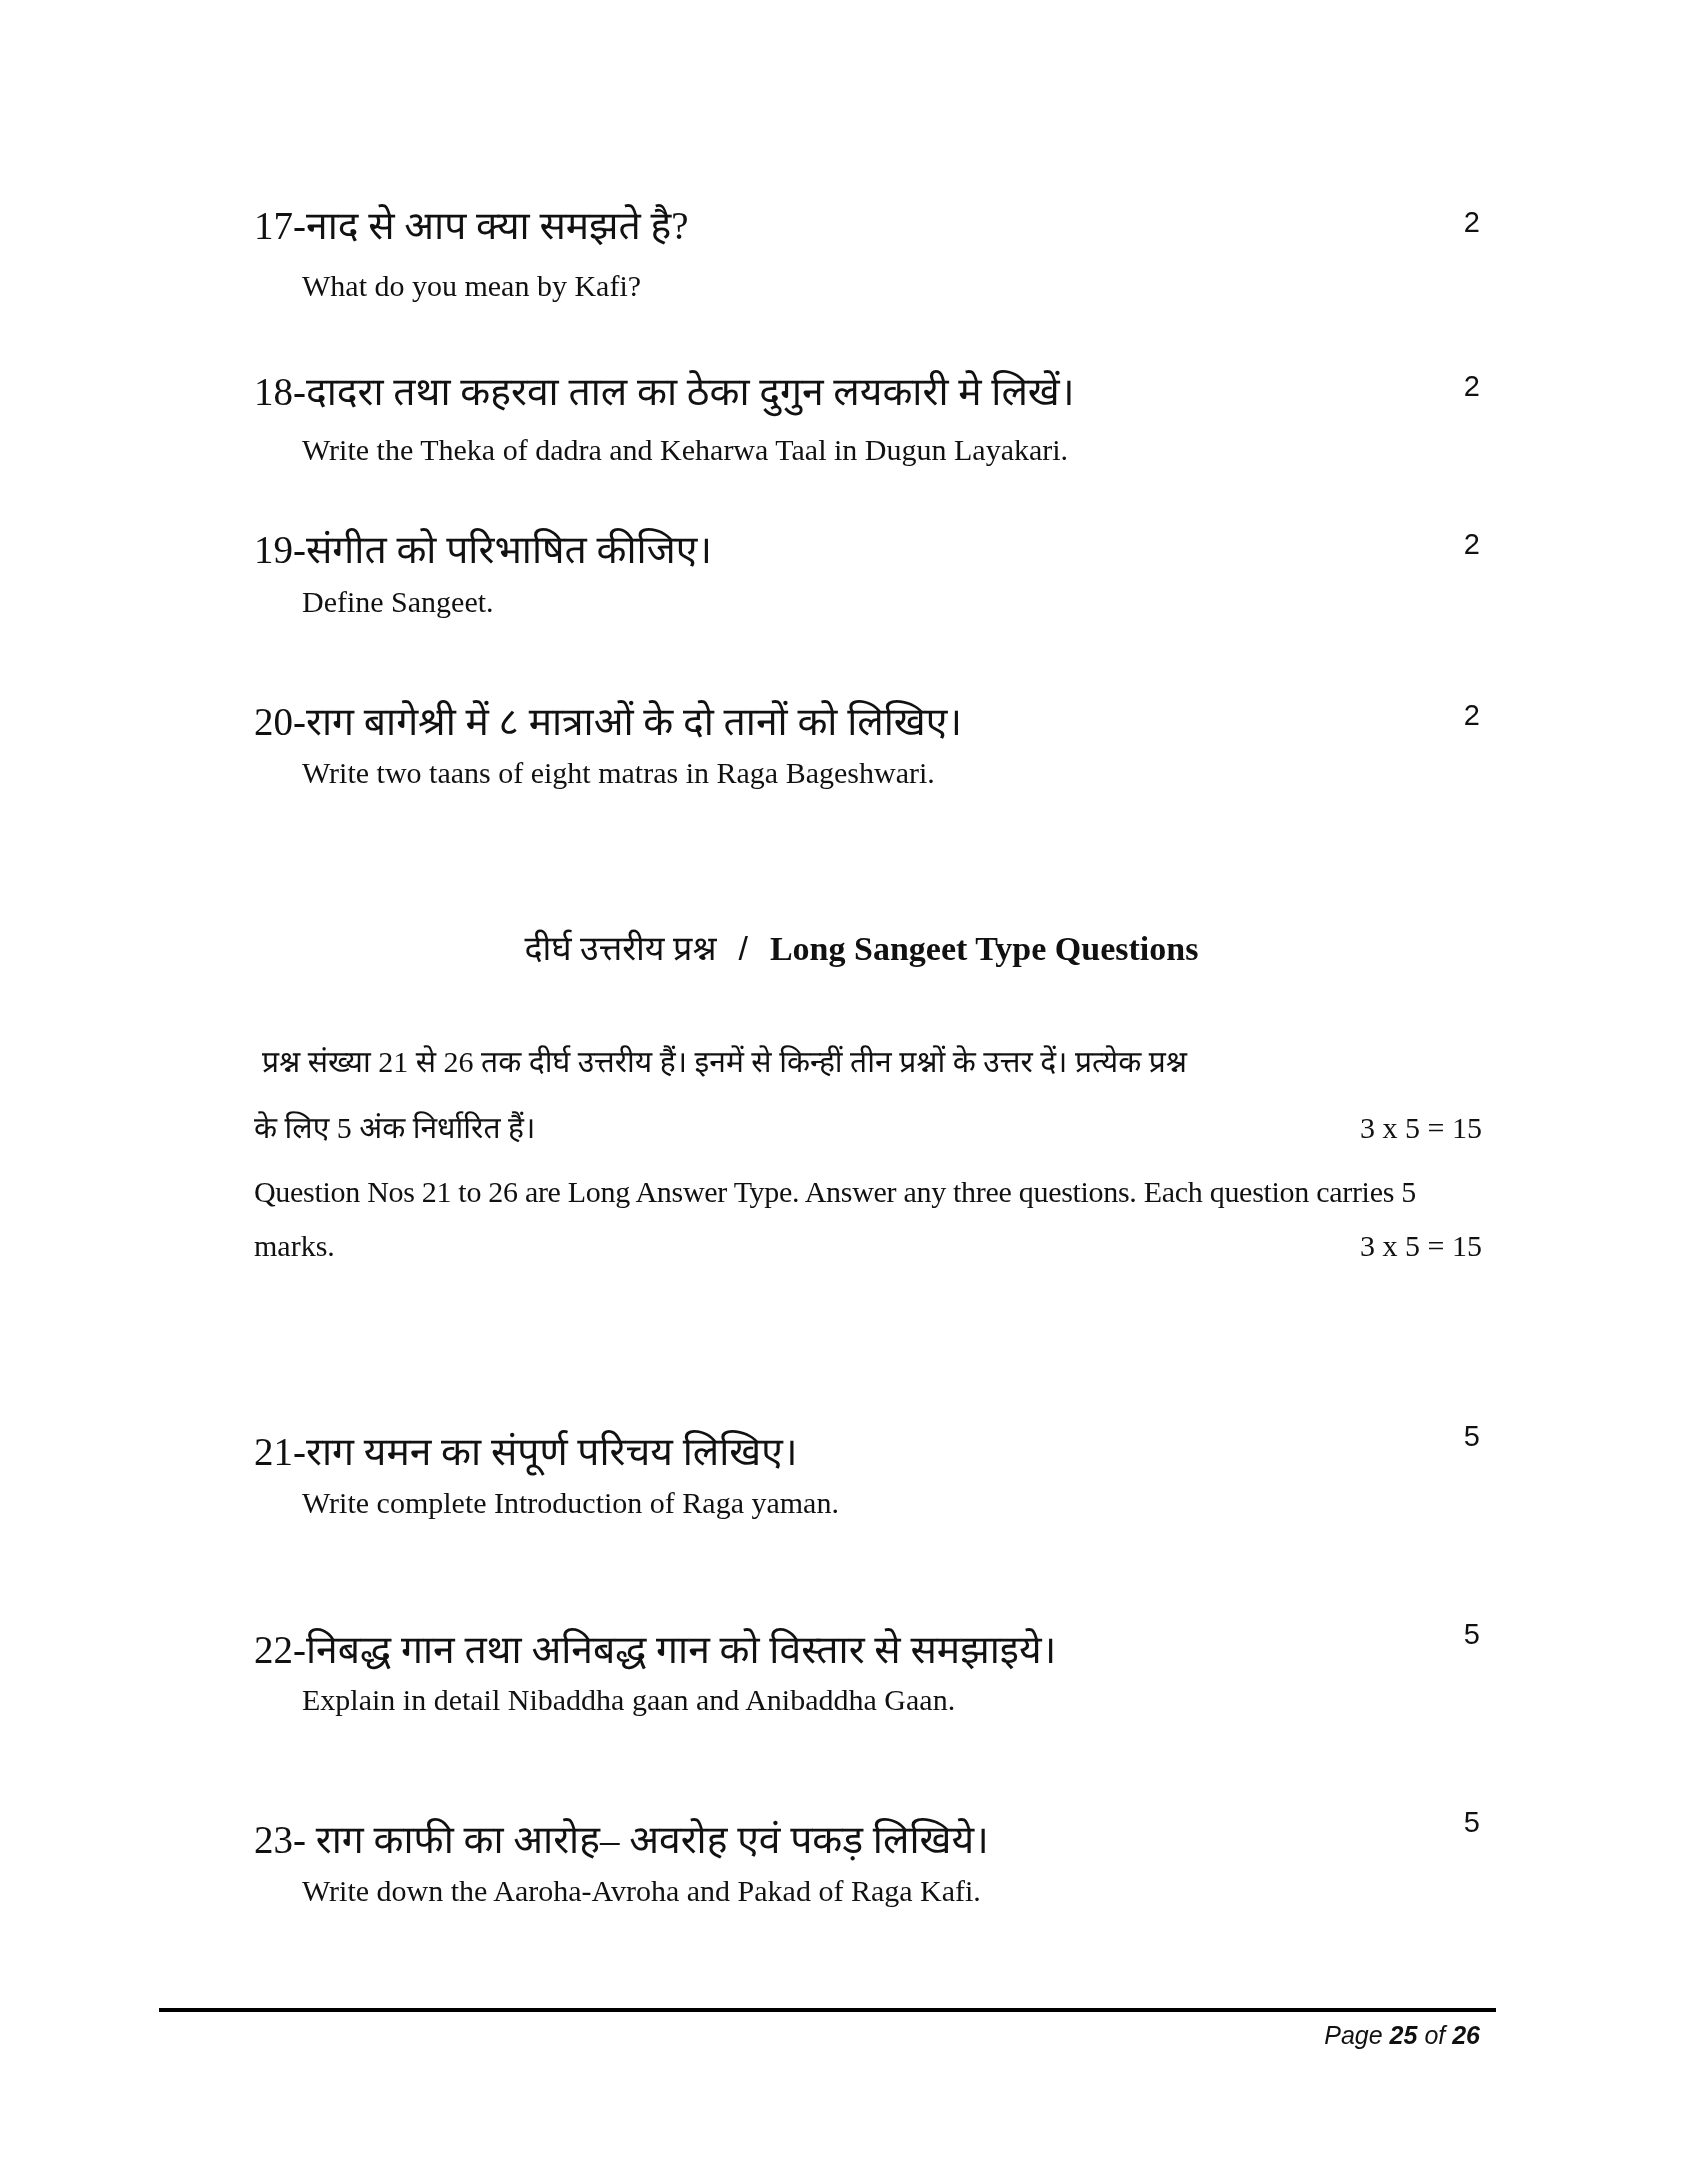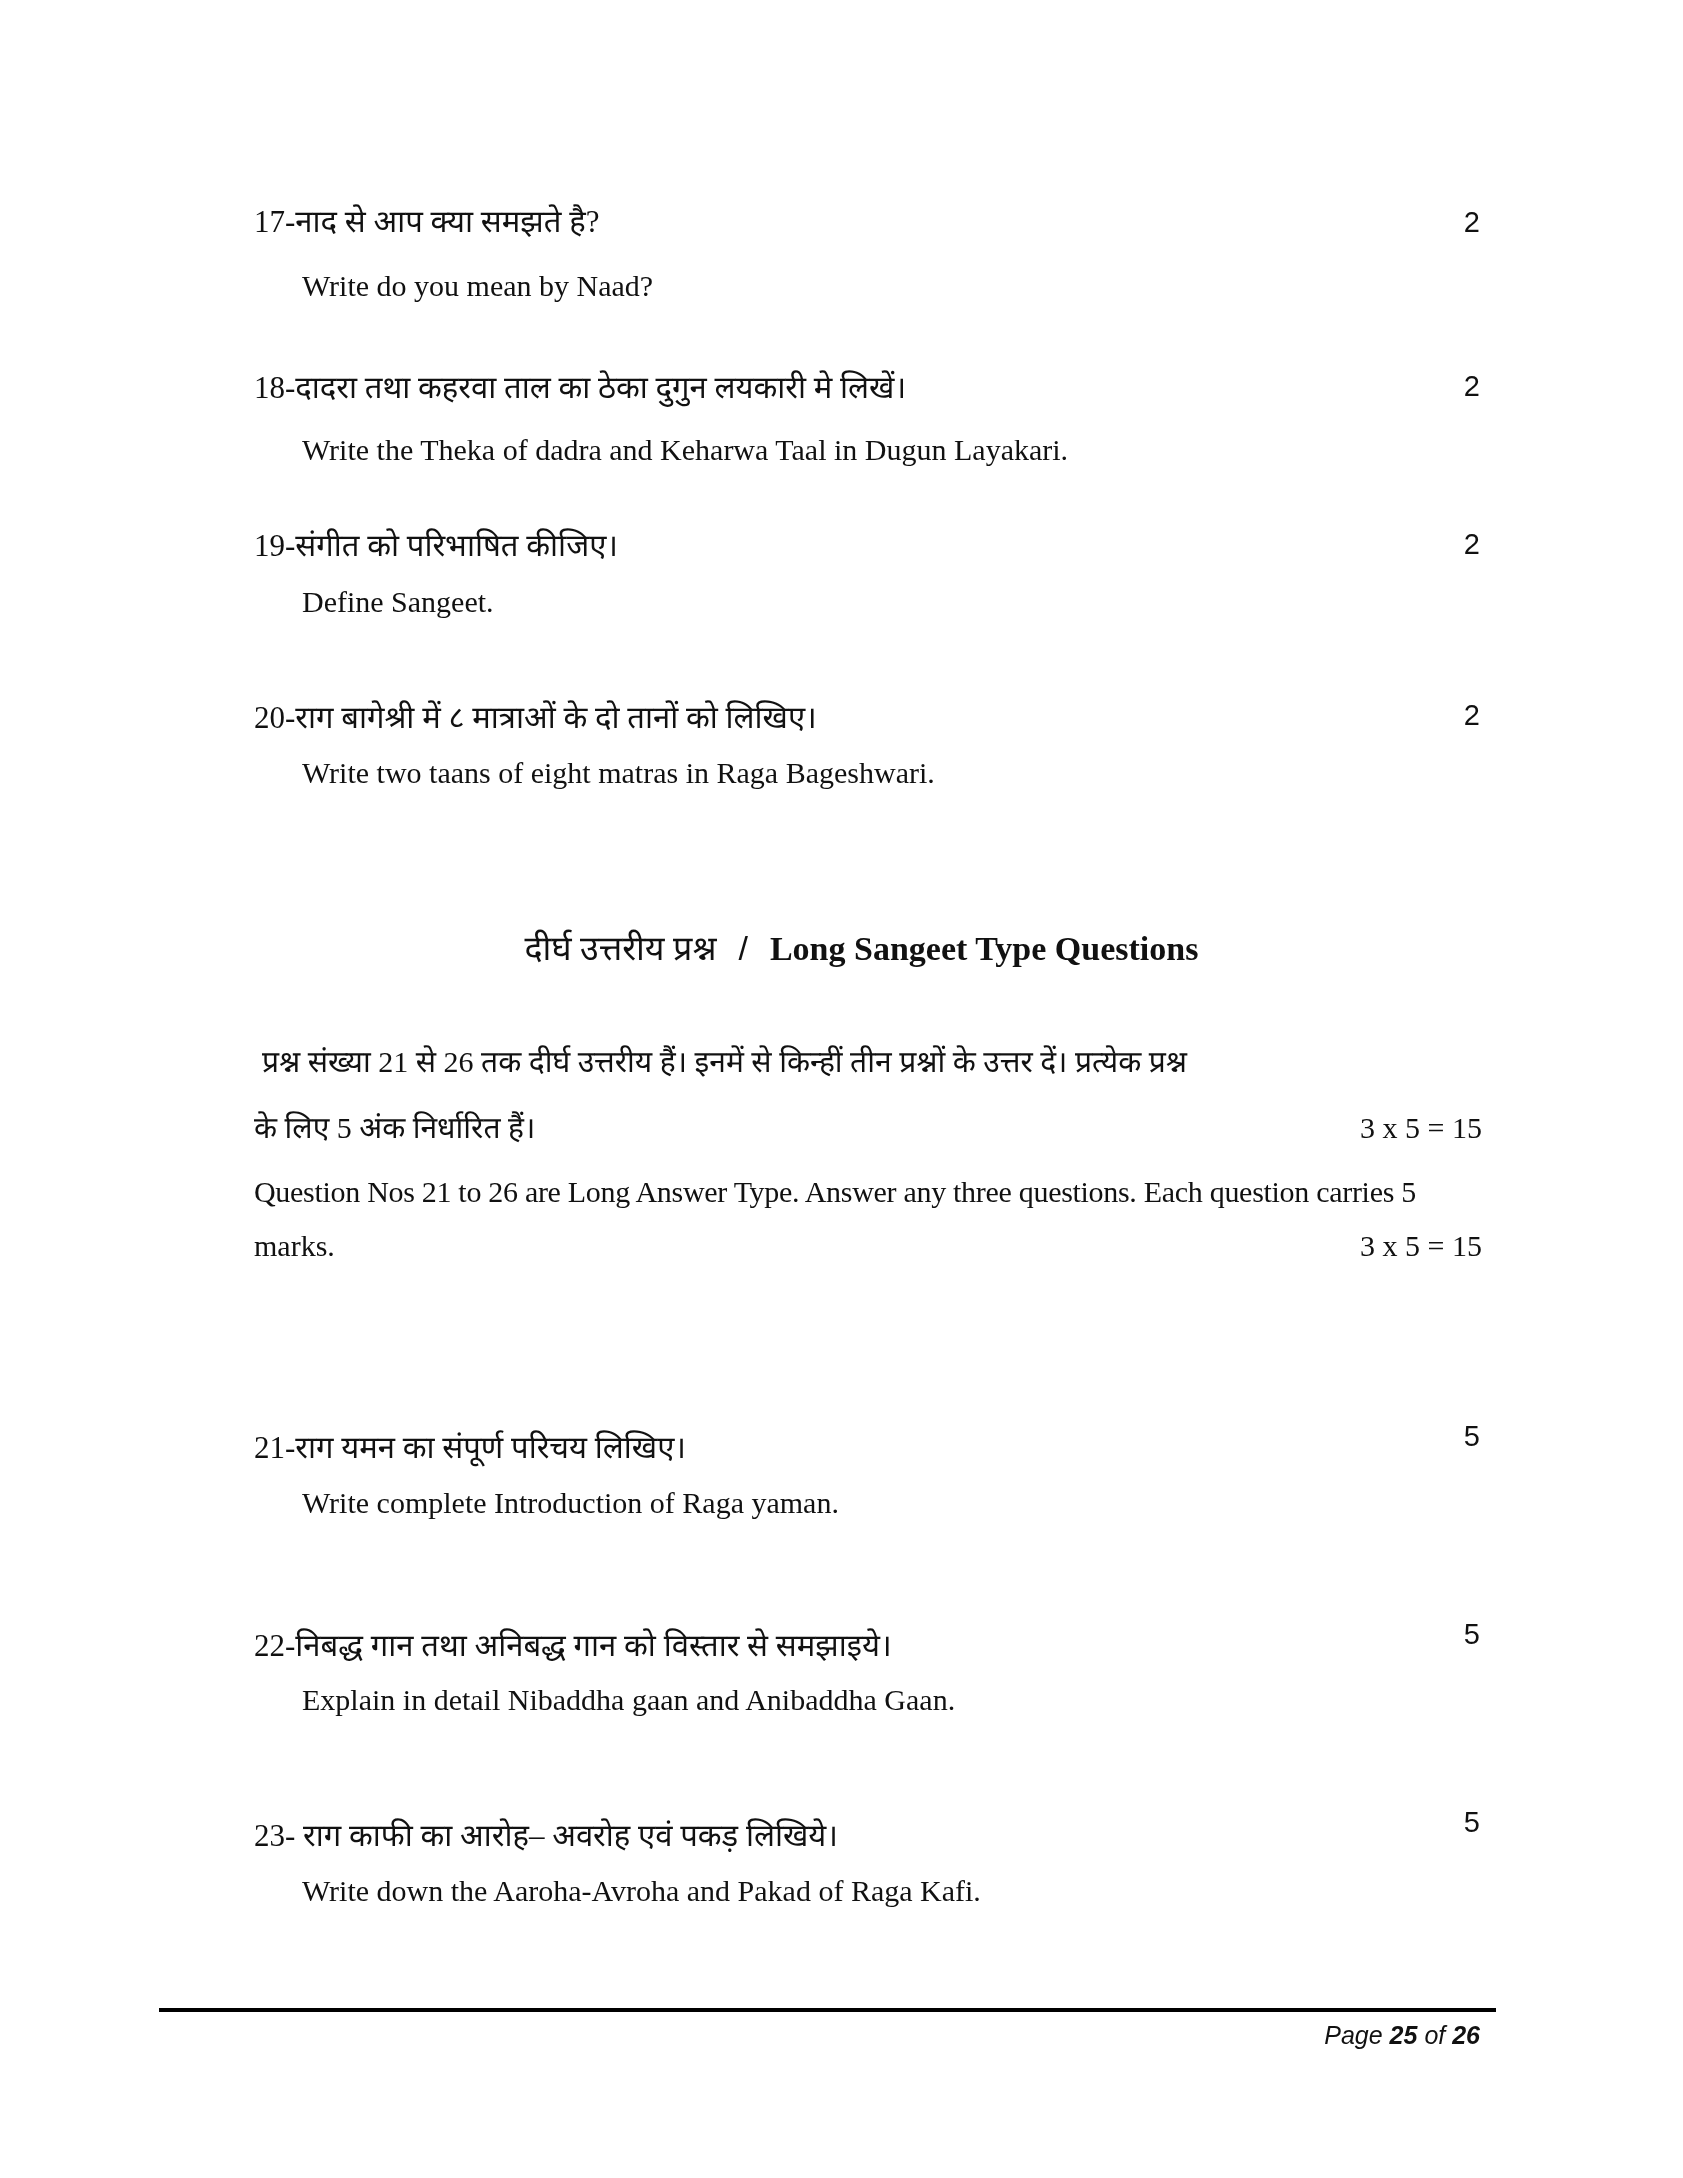--- a/index.html
+++ b/index.html
@@ -1,36 +1,36 @@
 <!DOCTYPE html>
 <html><head>
 <meta charset="utf-8">
 <style>
   html, body { margin:0; padding:0; }
   body { width:1683px; height:2178px; background:#ffffff; position:relative; overflow:hidden; color:#111; }
   .line { position:absolute; white-space:nowrap; line-height:1; }
-  .hi { font-family:"Liberation Serif","DejaVu Serif",serif; font-size:31px; left:254px; }
+  .hi { font-family:"Liberation Serif","DejaVu Serif",serif; font-size:39px; left:254px; }
   .en { font-family:"Liberation Serif","DejaVu Serif",serif; font-size:30px; left:302px; }
   .mark { font-family:"Liberation Sans","DejaVu Sans",sans-serif; font-size:29px; right:203px; }
   .heading { font-family:"Liberation Serif","DejaVu Serif",serif; font-size:34px; left:0; width:1723px; text-align:center; }
   .heading .hi-part { font-weight:normal; }
   .heading .sep { margin:0 22px; font-family:"Liberation Sans",sans-serif; }
   .heading .en-part { font-weight:bold; }
   .instr { font-family:"Liberation Serif","DejaVu Serif",serif; font-size:30px; left:254px; width:1228px; }
   .instr-right { position:absolute; right:0; }
   .rule { position:absolute; left:159px; top:2008px; width:1337px; height:4px; background:#000; }
   .footer { position:absolute; right:203px; top:2021px; font-family:"Liberation Sans","DejaVu Sans",sans-serif; font-size:25px;font-style:italic; }
   .footer b { font-weight:bold; }
 </style>
 </head>
 <body>
 
 <div class="line hi" style="top:206px;"><span>17-</span><span>नाद से आप क्या समझते है?</span></div>
 <div class="line mark" style="top:208px;">2</div>
-<div class="line en" style="top:271px;">Write do you mean by Naad?</div>
+<div class="line en" style="top:271px;">What do you mean by Kafi?</div>
 
 <div class="line hi" style="top:372px;"><span>18-</span><span>दादरा तथा कहरवा ताल का ठेका दुगुन लयकारी मे लिखें।</span></div>
 <div class="line mark" style="top:372px;">2</div>
 <div class="line en" style="top:435px;">Write the Theka of dadra and Keharwa Taal in Dugun Layakari.</div>
 
 <div class="line hi" style="top:530px;"><span>19-</span><span>संगीत को परिभाषित कीजिए।</span></div>
 <div class="line mark" style="top:530px;">2</div>
 <div class="line en" style="top:587px;">Define Sangeet.</div>
 
 <div class="line hi" style="top:702px;"><span>20-</span><span>राग बागेश्री में ८ मात्राओं के दो तानों को लिखिए।</span></div>

